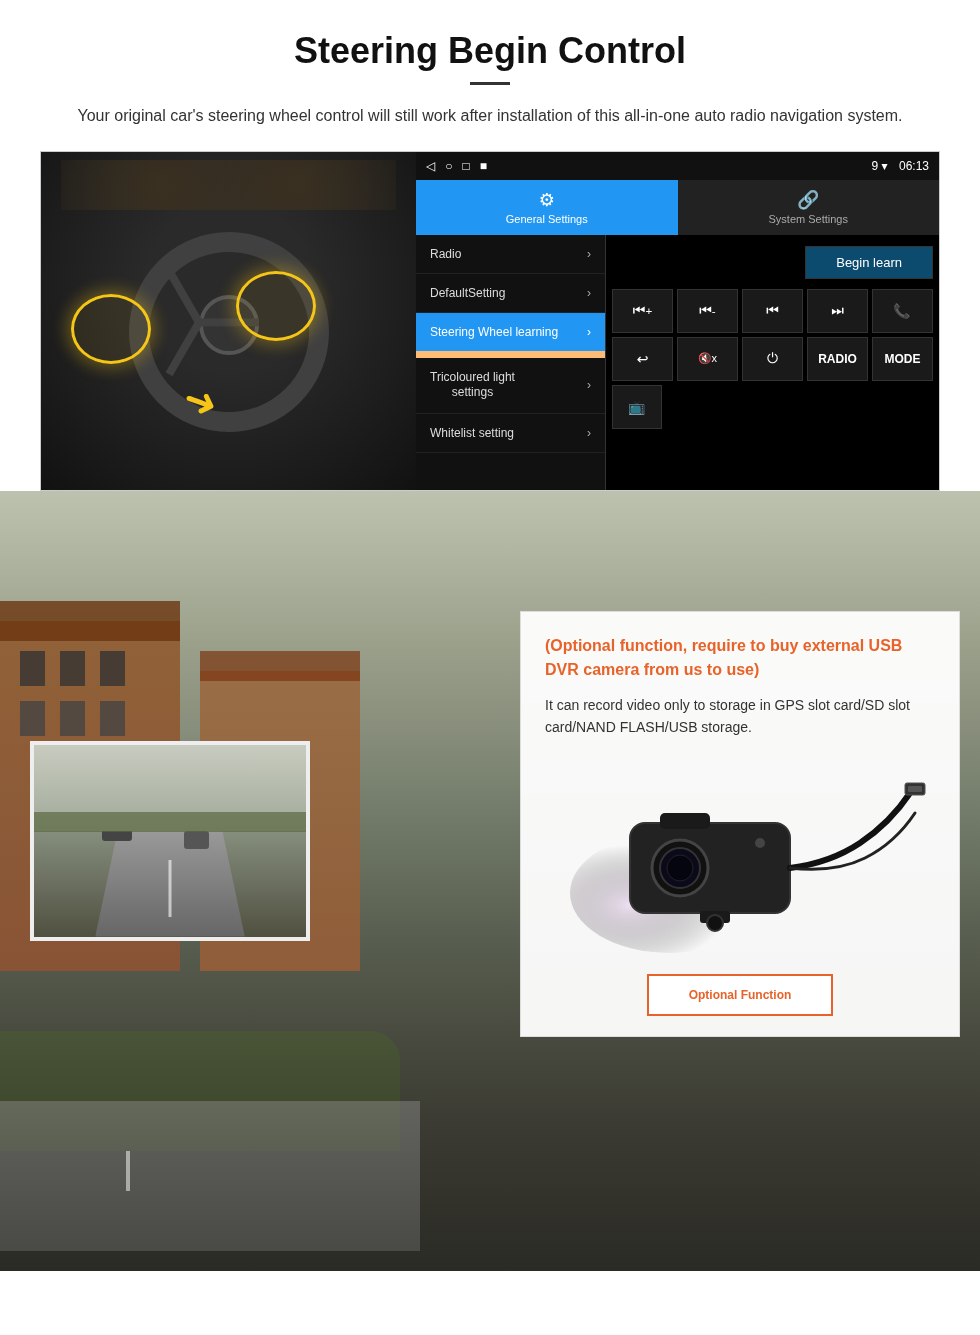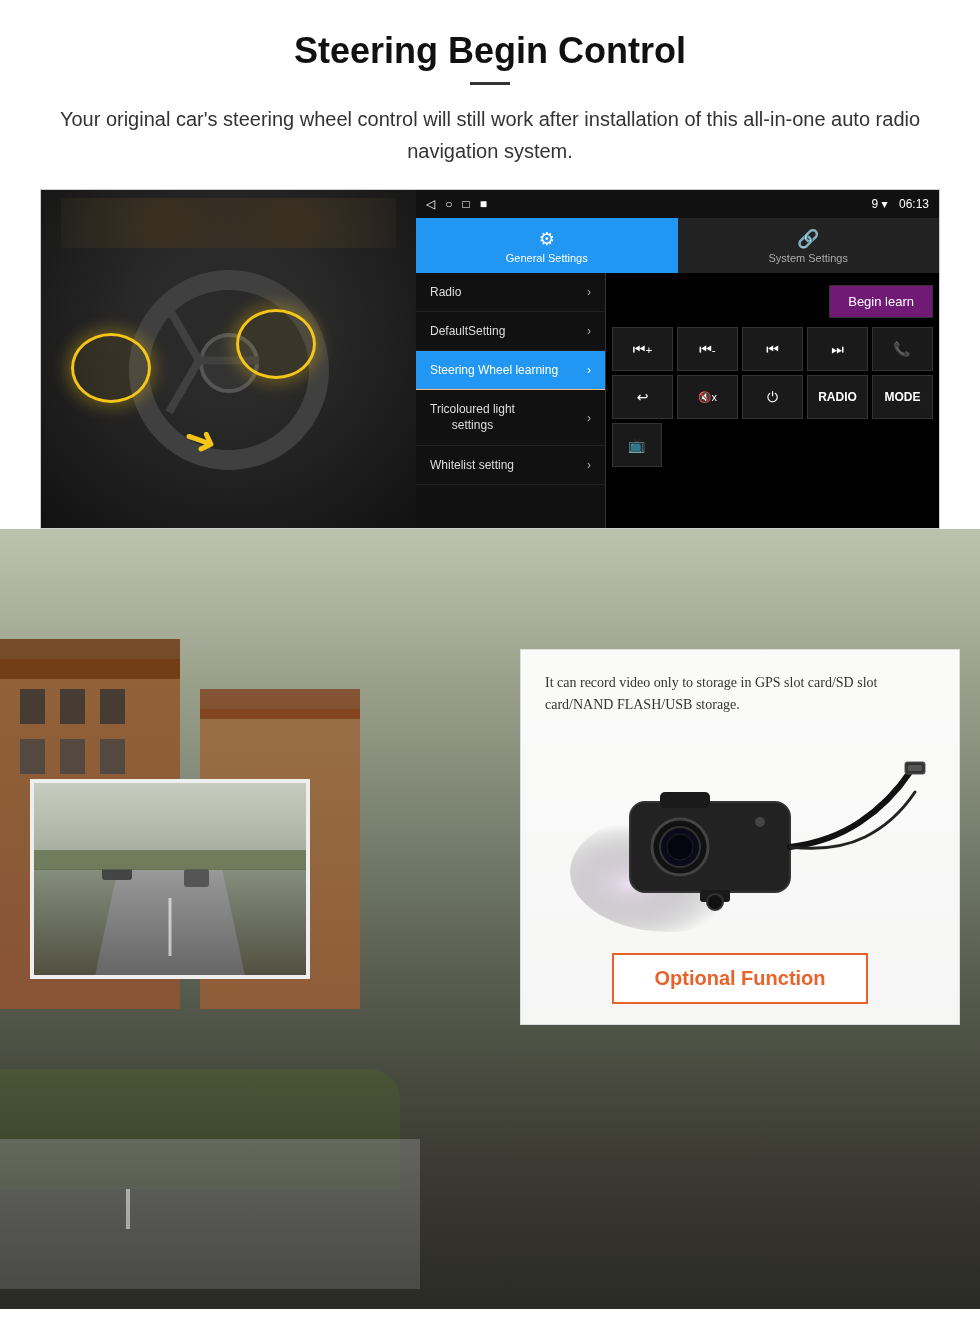--- a/index.html
+++ b/index.html
@@ -24,21 +24,21 @@
       margin-bottom: 10px;
     }
     .section-divider {
       width: 40px;
       height: 3px;
       background: #333;
       margin: 0 auto 18px auto;
     }
     .section-subtitle {
       text-align: center;
-      font-size: 20px;
+      font-size: 16px;
       color: #333;
       margin-bottom: 22px;
       line-height: 1.6;
     }
 
     
     .steering-demo {
       display: flex;
       width: 100%;
       height: 340px;
@@ -168,21 +168,21 @@
       border-bottom: 1px solid #222;
     }
     .menu-item-active {
       display: flex;
       align-items: center;
       justify-content: space-between;
       padding: 12px 14px;
       color: #fff;
       font-size: 12px;
       background: #2196F3;
-      border-bottom: 1px solid #fdba74;
+      border-bottom: 7px solid #fdba74;
     }
     .menu-arrow {
       color: #aaa;
       font-size: 12px;
     }
     .menu-arrow-active {
       color: #fff;
       font-size: 12px;
     }
     .android-controls {
@@ -193,24 +193,24 @@
       flex-direction: column;
       gap: 4px;
     }
     .controls-top {
       display: flex;
       justify-content: flex-end;
       align-items: center;
       height: 44px;
     }
     .begin-learn-btn {
-      background: #701a75;
+      background: #0c4a6e;
       border: 1px solid #333;
       color: #fff;
-      padding: 8px 18px;
+      padding: 8px 30px;
       font-size: 13px;
       cursor: pointer;
     }
     .controls-row {
       display: flex;
       gap: 4px;
     }
     .ctrl-btn {
       flex: 1;
       background: #1a1a1a;
@@ -314,42 +314,41 @@
       font-size: 16px;
       font-weight: bold;
       line-height: 1.5;
       margin-bottom: 12px;
     }
     .dvr-info-desc {
       color: #333;
       font-size: 14px;
       line-height: 1.6;
       margin-bottom: 20px;
-      font-family: Liberation Serif, serif;
     }
     .dvr-camera-img {
       width: 100%;
       height: 200px;
       display: flex;
       align-items: center;
       justify-content: center;
       margin-bottom: 16px;
       position: relative;
     }
     
     .dvr-optional-btn-container {
       display: flex;
       justify-content: center;
     }
     .dvr-optional-btn {
       border: 2px solid #e8632a;
       color: #e8632a;
       background: #fff;
       padding: 12px 40px;
-      font-size: 20px;
+      font-size: 12px;
       font-weight: bold;
       cursor: pointer;
     }
   </style>
 </head>
 <body>
 
 <div class="section-steering">
   <h1 class="section-title">Steering Begin Control</h1>
   <div class="section-divider"></div>
@@ -488,20 +487,21 @@
 
     <div style="position:absolute;bottom:0;left:0;right:0;height:150px;background:linear-gradient(to bottom, #888 0%, #666 100%);opacity:0.5;"></div>
 
     <div style="position:absolute;bottom:60px;left:30%;width:4px;height:40px;background:#fff;opacity:0.5;"></div>
   </div>
 
   <div class="section-dvr-content">
 
     <div style="position:relative;min-height:680px;">
       <div class="dvr-info-box">
+        <p class="dvr-info-optional-text">(Optional function, require to buy external USB DVR camera from us to use)</p>
         <p class="dvr-info-desc">It can record video only to storage in GPS slot card/SD slot card/NAND FLASH/USB storage.</p>
 
         <div class="dvr-camera-img">
           <svg width="380" height="190" viewBox="0 0 380 190">
 
             <defs>
               <radialGradient id="glowGrad" cx="30%" cy="60%" r="50%">
                 <stop offset="0%" stop-color="#e8d0f0" stop-opacity="0.6"></stop>
                 <stop offset="100%" stop-color="transparent" stop-opacity="0"></stop>
               </radialGradient>

